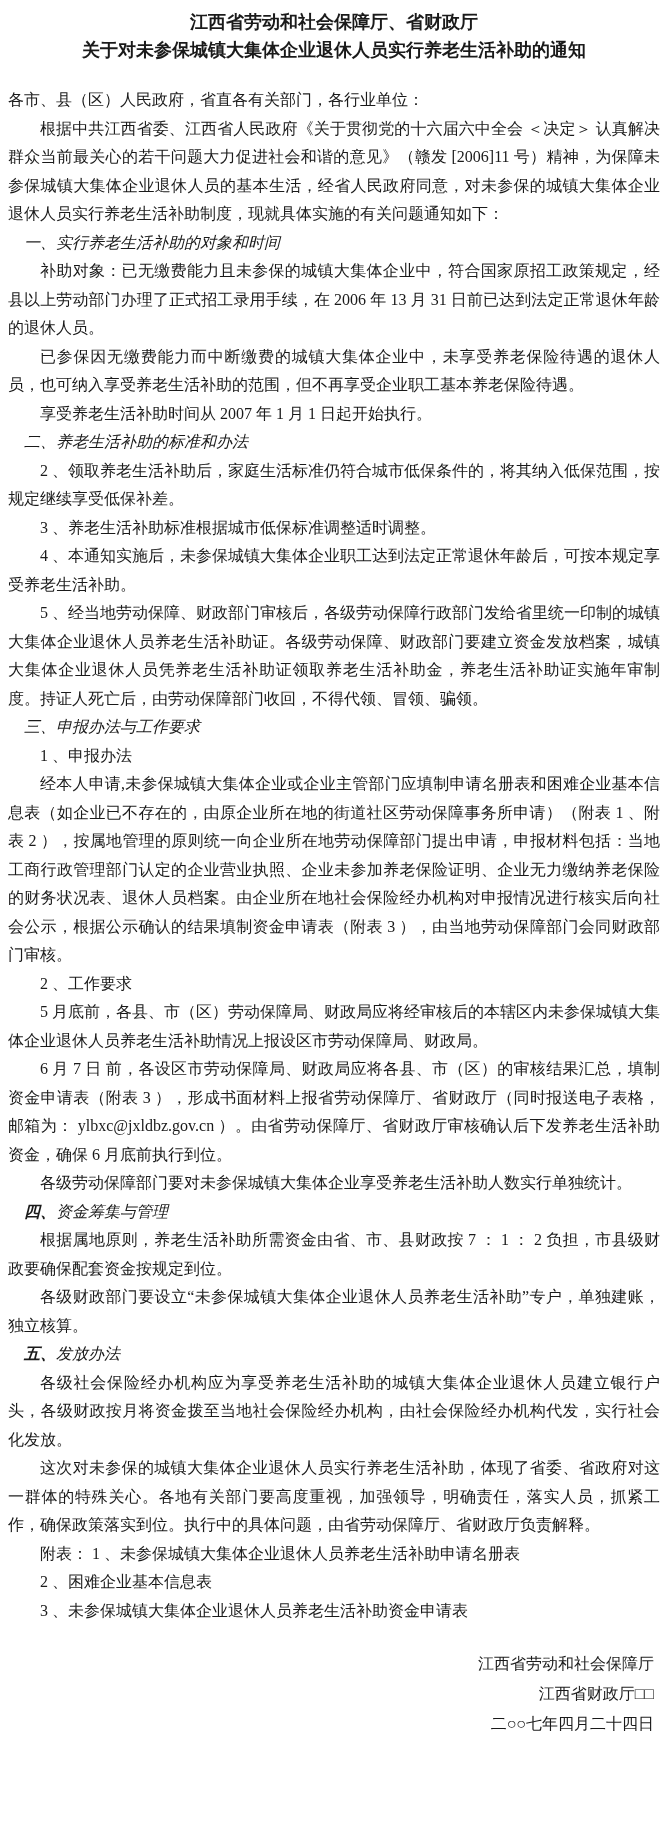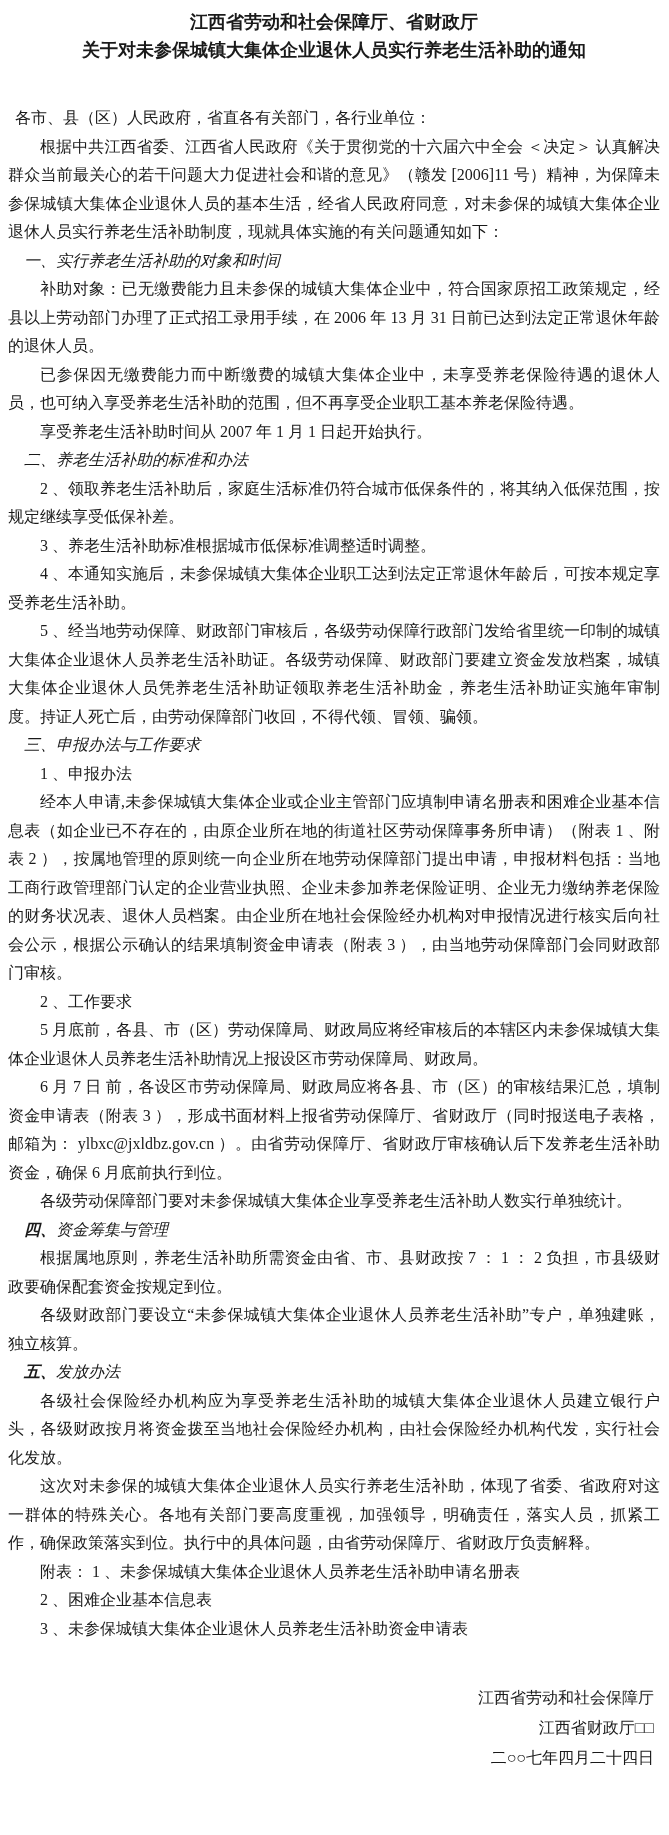--- a/index.html
+++ b/index.html
@@ -12,48 +12,47 @@
     min-height: 1835px;
     margin: 0 auto;
     background: #ffffff;
     color: #1a1a1a;
     font-family: "Liberation Serif", "DejaVu Serif", serif;
     box-sizing: border-box;
     padding: 8px 9px 20px 8px;
   }
   .title-block {
     text-align: center;
-    margin-bottom: 40px;
+    margin-bottom: 22px;
   }
   .title-line {
     font-size: 18px;
     font-weight: bold;
     line-height: 28px;
   }
   .doc-body {
     font-size: 16px;
     line-height: 28.5px;
     text-align: justify;
   }
   .doc-body .plain {
     text-indent: 0;
-    margin-left: 7px;
   }
   .doc-body .para {
     text-indent: 2em;
   }
   .doc-body .heading {
     text-indent: 1em;
     font-style: italic;
   }
   .doc-body b {
     font-weight: bold;
   }
   .signature-block {
-    margin-top: 40px;
+    margin-top: 24px;
     text-align: right;
     font-size: 16px;
     line-height: 30px;
     padding-right: 6px;
   }
 </style>
 </head>
 <body>
 
 <div class="page">

